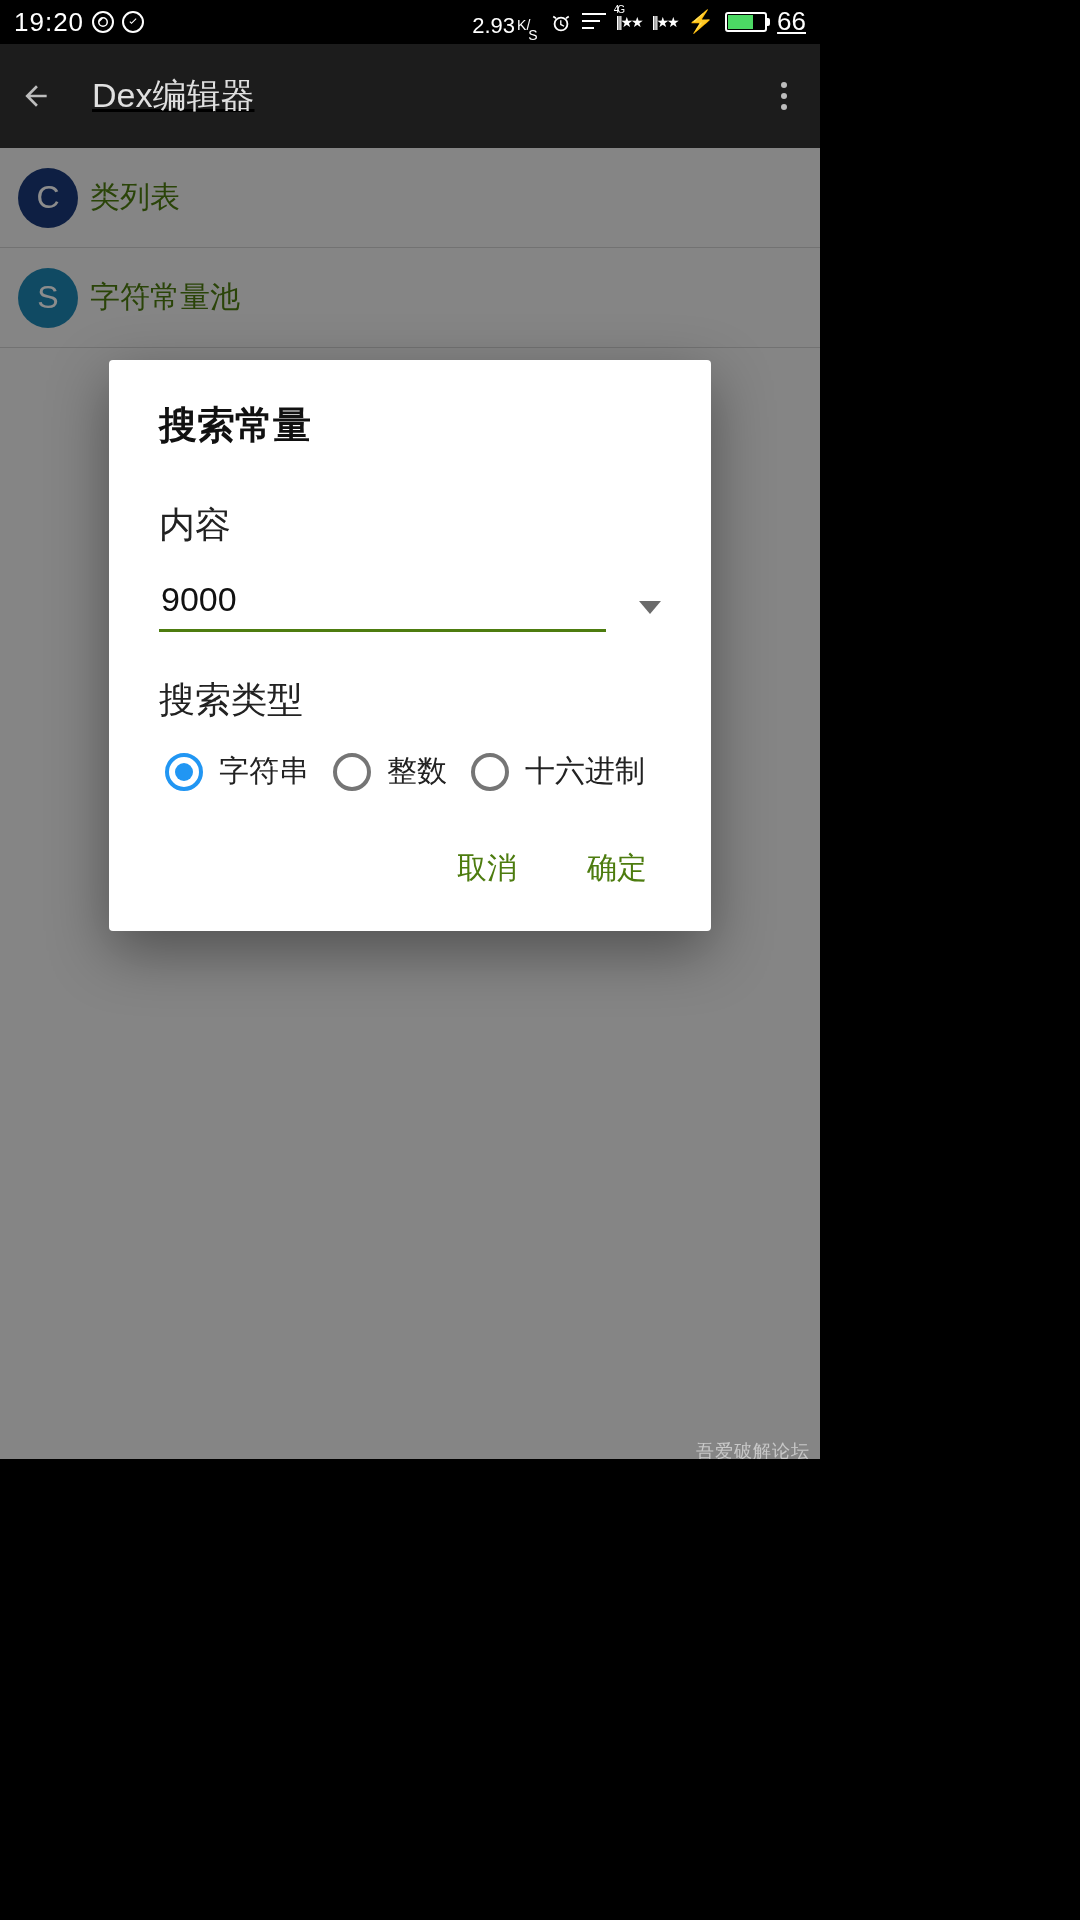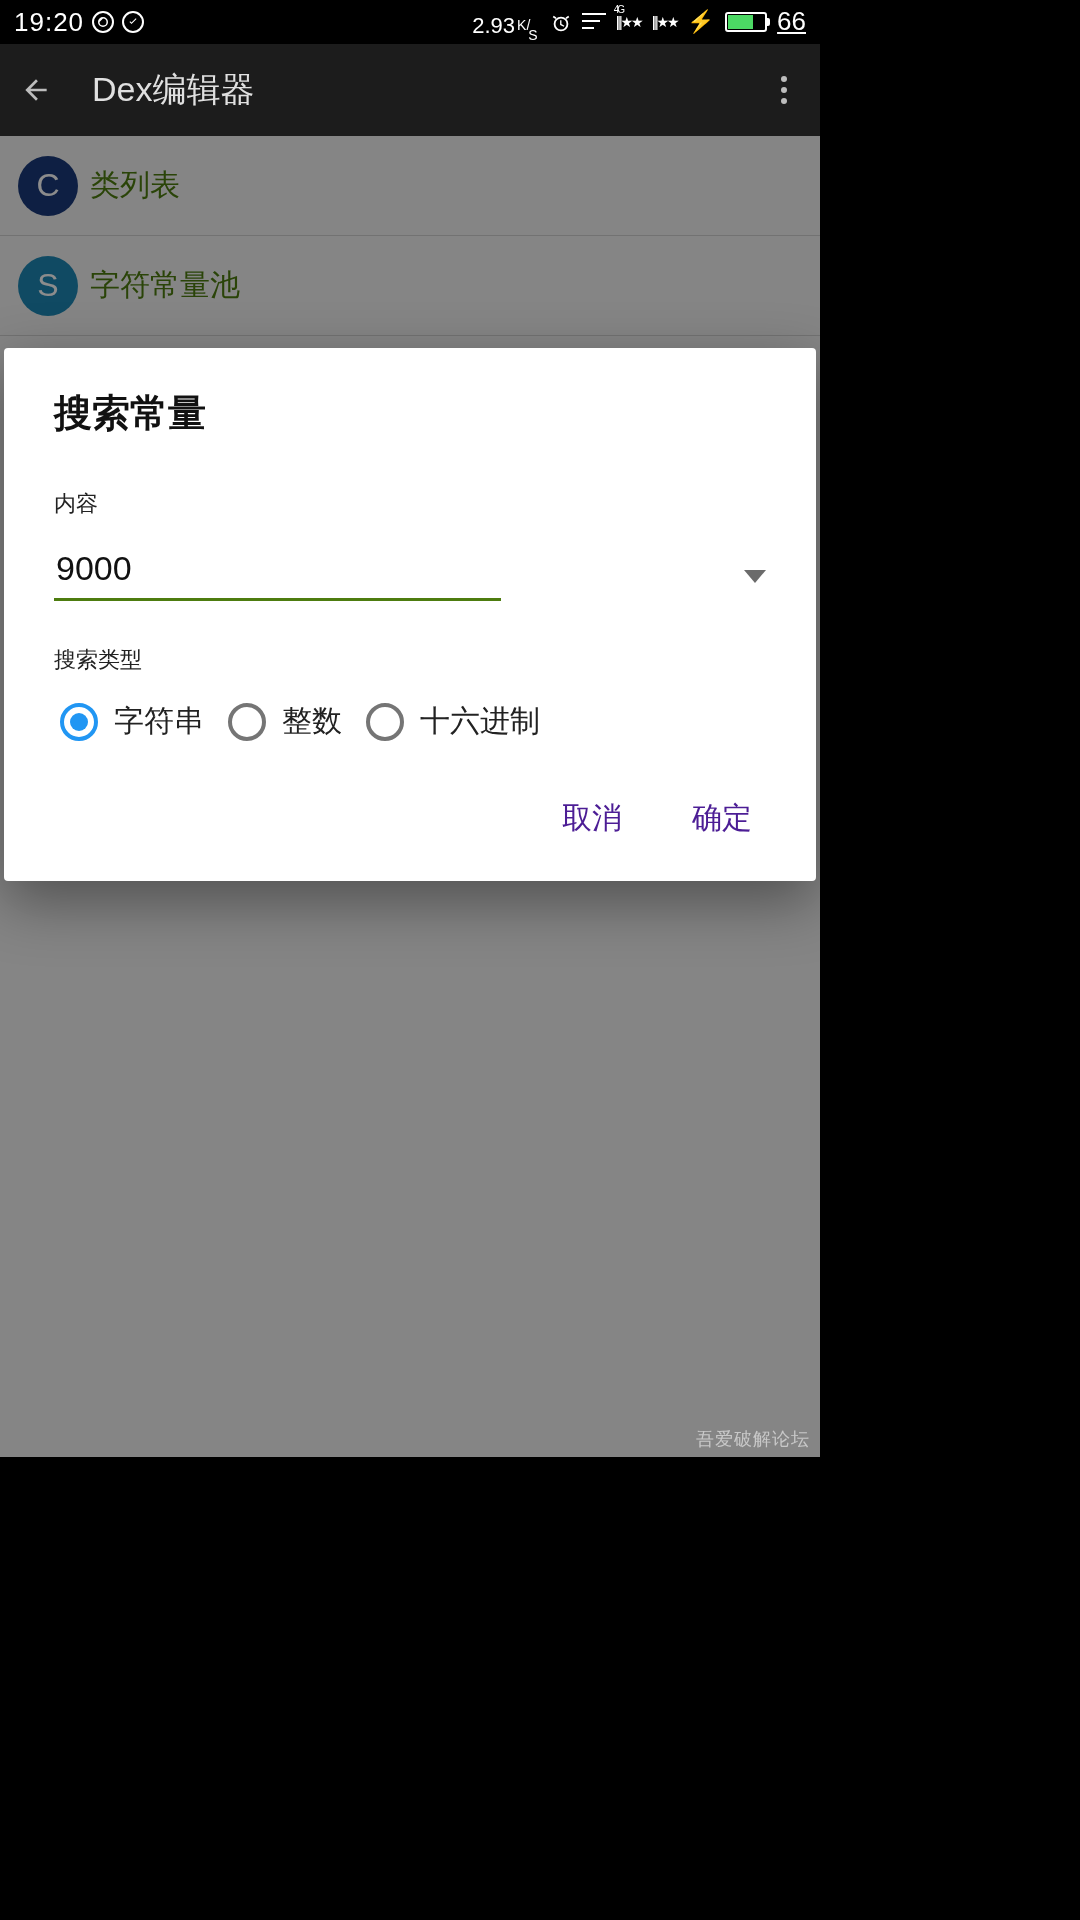--- a/index.html
+++ b/index.html
@@ -16,56 +16,56 @@
   .speed .unit { font-size: 14px; margin-left: 2px; position: relative; top: -3px; margin-top: 16px; }
   .speed .unit sub { font-size: 14px; position: relative; top: 6px; left: -2px; }
   .stars { font-size: 14px; letter-spacing: -2px; }
   .bolt { color: #00e676; font-size: 22px; }
   .battery { width: 42px; height: 20px; border: 2px solid #fff; border-radius: 3px; position: relative; }
   .battery:after { content: ""; position: absolute; right: -5px; top: 4px; width: 3px; height: 8px; background: #fff; border-radius: 0 2px 2px 0; }
   .battery .fill { position: absolute; left: 1px; top: 1px; bottom: 1px; width: 66%; background: #4cd964; }
   .batt-pct { font-size: 26px; text-decoration: underline; }
 
   
-  .app-bar { height: 92px; background: #1c1c1c; display: flex; align-items: center; padding: 0 14px; }
+  .app-bar { height: 104px; background: #1c1c1c; display: flex; align-items: center; padding: 0 14px; text-decoration: underline; }
   .back-arrow { width: 44px; height: 44px; display: flex; align-items: center; justify-content: center; }
   .back-arrow svg { width: 32px; height: 32px; fill: #bdbdbd; }
   .app-title { color: #e0e0e0; font-size: 34px; font-weight: 500; margin-left: 34px; }
   .overflow-menu { margin-left: auto; width: 44px; height: 44px; display: flex; flex-direction: column; align-items: center; justify-content: center; gap: 5px; }
   .overflow-menu span { width: 6px; height: 6px; border-radius: 50%; background: #bdbdbd; }
 
   
   .content { position: relative; height: calc(1459px - 44px - 94px); background: #f2f2f2; }
   .list-row { height: 100px; display: flex; align-items: center; padding: 0 18px; background: #f2f2f2; border-bottom: 1px solid #d0d0d0; }
   .row-avatar { width: 60px; height: 60px; border-radius: 50%; display: flex; align-items: center; justify-content: center; color: #fff; font-size: 32px; font-weight: 400; }
   .row-label { font-size: 30px; color: #4d7c0f; margin-left: 12px; }
 
   
   .scrim { position: absolute; inset: 0; background: rgba(0,0,0,0.45); display: flex; align-items: flex-start; justify-content: center; }
 
   
-  .dialog { width: 812px; background: #fff; border-radius: 4px; margin-top: 212px; padding: 40px 50px 30px 50px; box-shadow: 0 20px 60px rgba(0,0,0,0.4); }
+  .dialog { width: 602px; background: #fff; border-radius: 4px; margin-top: 212px; padding: 40px 50px 30px 50px; box-shadow: 0 20px 60px rgba(0,0,0,0.4); }
   .dialog-title { font-size: 38px; font-weight: 700; color: #111; margin-bottom: 50px; }
-  .field-label { font-size: 22px; color: #222; margin-bottom: 24px; }
+  .field-label { font-size: 36px; color: #222; margin-bottom: 24px; }
   .input-row { display: flex; align-items: flex-end; margin-bottom: 44px; }
   .text-input { flex: 1; font-size: 34px; color: #111; padding: 6px 2px 10px 2px; border: none; border-bottom: 3px solid #4d7c0f; outline: none; position: relative; }
   .text-input-wrap { flex: 1; position: relative; }
   .caret { position: absolute; left: 2px; top: 4px; width: 3px; height: 36px; background: #2196f3; animation: blink 1s infinite; }
   @keyframes blink { 50% { opacity: 0; } }
   .dropdown-caret { width: 0; height: 0; border-left: 11px solid transparent; border-right: 11px solid transparent; border-top: 13px solid #6b6b6b; margin-left: 26px; margin-bottom: 18px; }
 
   .radio-group { display: flex; gap: 24px; margin-top: 26px; margin-bottom: 44px; padding-left: 6px; }
   .radio-item { display: flex; align-items: center; gap: 16px; cursor: pointer; }
   .radio-circle { width: 38px; height: 38px; border: 4px solid #757575; border-radius: 50%; display: flex; align-items: center; justify-content: center; }
   .radio-circle.checked { border-color: #2196f3; }
   .radio-circle.checked:after { content: ""; width: 18px; height: 18px; background: #2196f3; border-radius: 50%; }
   .radio-label { font-size: 30px; color: #222; }
 
   .dialog-actions { display: flex; justify-content: flex-end; gap: 54px; padding-right: 6px; }
-  .dialog-btn { font-size: 30px; color: #4c1d95; background: none; border: none; padding: 12px 8px; cursor: pointer; }
+  .dialog-btn { font-size: 30px; color: #4d7c0f; background: none; border: none; padding: 12px 8px; cursor: pointer; }
 
   .watermark { position: absolute; right: 10px; bottom: 6px; color: rgba(255,255,255,0.55); font-size: 18px; letter-spacing: 1px; pointer-events: none; }
 </style>
 </head>
 <body>
 
 <div class="status-bar">
   <div class="status-left">
     <span class="status-time">19:20</span>
     <span class="circ">

